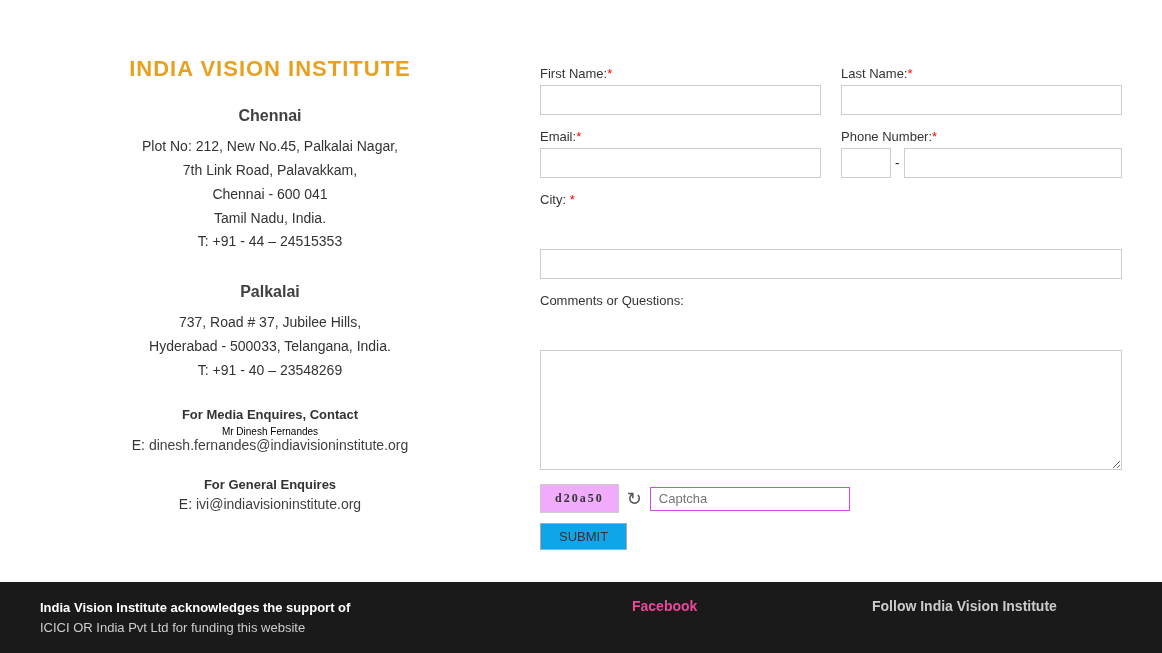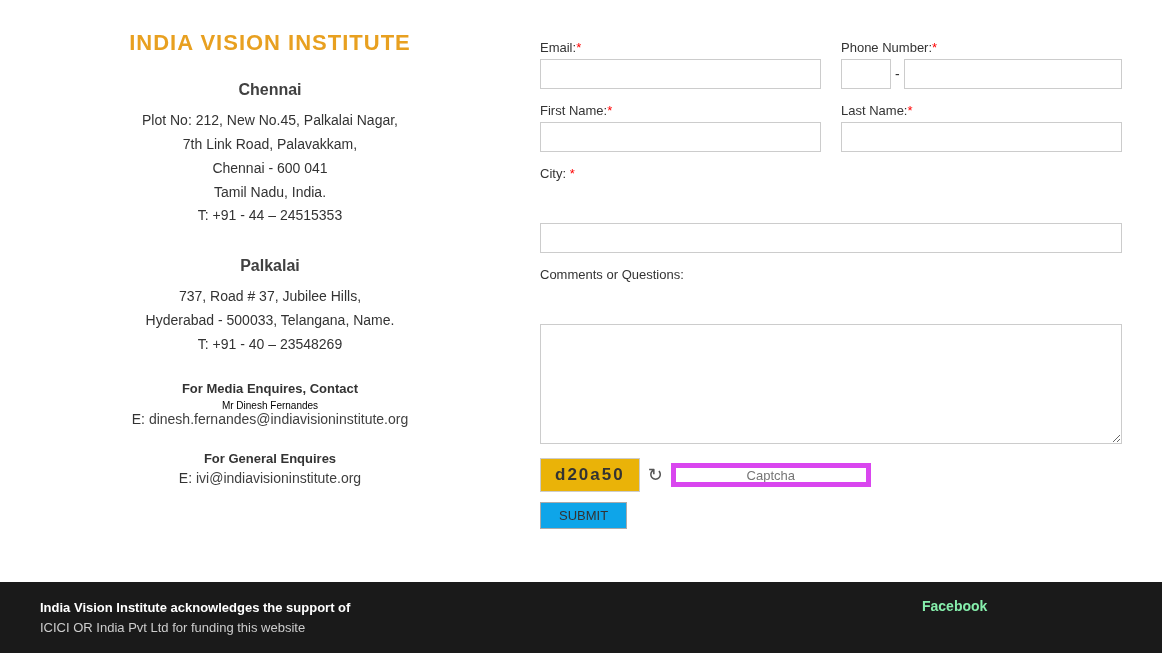--- a/index.html
+++ b/index.html
@@ -8,21 +8,22 @@
       font-size: 14px;
       color: #333;
       background: #fff;
       min-height: 653px;
       display: flex;
       flex-direction: column;
     }
     .main-content {
       display: flex;
       flex: 1;
-      padding: 30px 40px;
+      padding: 20px 40px;
+      margin-top: 36px;
     }
     .left-column {
       flex: 0 0 500px;
       padding-right: 40px;
       text-align: center;
     }
     .right-column {
       flex: 1;
       padding-top: 10px;
     }
@@ -128,42 +129,41 @@
       outline: none;
     }
     .captcha-row {
       display: flex;
       align-items: center;
       gap: 8px;
       margin-bottom: 10px;
       margin-top: 10px;
     }
     .captcha-image {
-      background-color: #eab308;
-      color: #333;
-      font-size: 17px;
+      background-color: #f0abfc;
+      color: #333;
+      font-size: 12px;
       font-weight: bold;
       padding: 6px 14px;
       letter-spacing: 2px;
-      font-family: Liberation Sans, sans-serif;
+      font-family: Liberation Serif, serif;
       border: 1px solid #ccc;
     }
     .captcha-refresh {
       font-size: 18px;
       cursor: pointer;
       color: #555;
     }
     .captcha-input {
-      border: 5px solid #d946ef;
+      border: 1px solid #d946ef;
       padding: 5px 8px;
       font-size: 13px;
       height: 24px;
       width: 200px;
       outline: none;
-      text-align: center;
     }
     .submit-row {
       margin-top: 6px;
     }
     .submit-button {
       background-color: #0ea5e9;
       border: 1px solid #aaa;
       padding: 5px 18px;
       font-size: 13px;
       cursor: pointer;
@@ -185,21 +185,21 @@
       color: #ccc;
       line-height: 1.5;
     }
     .footer-left strong {
       color: #fff;
     }
     .footer-middle {
       flex: 0 0 200px;
     }
     .footer-middle-title {
-      color: #86efac;
+      color: #ec4899;
       font-weight: bold;
       font-size: 14px;
     }
     .footer-right {
       flex: 0 0 250px;
     }
     .footer-right-title {
       color: #ccc;
       font-weight: bold;
       font-size: 14px;
@@ -218,21 +218,21 @@
       <div>Plot No: 212, New No.45, Palkalai Nagar,</div>
       <div>7th Link Road, Palavakkam,</div>
       <div>Chennai - 600 041</div>
       <div>Tamil Nadu, India.</div>
       <div>T: +91 - 44 – 24515353</div>
     </div>
 
     <div class="address-block">
       <div class="city-name">Palkalai</div>
       <div>737, Road # 37, Jubilee Hills,</div>
-      <div>Hyderabad - 500033, Telangana, Name.</div>
+      <div>Hyderabad - 500033, Telangana, India.</div>
       <div>T: +91 - 40 – 23548269</div>
     </div>
 
     <div class="media-section">
       <div class="section-heading">For Media Enquires, Contact</div>
       <div class="contact-name">Mr Dinesh Fernandes</div>
       <div>
         <span>E:</span>
         <a class="contact-email" href="#">dinesh.fernandes@indiavisioninstitute.org</a>
       </div>
@@ -245,52 +245,52 @@
         <a class="contact-email" href="#">ivi@indiavisioninstitute.org</a>
       </div>
     </div>
   </div>
 
   <div class="right-column">
 
     <div class="form-row">
       <div class="form-group">
         <label class="form-label">
+          <span>First Name:</span><span class="required">*</span>
+        </label>
+        <input class="form-input" type="text" style="">
+      </div>
+      <div class="form-group">
+        <label class="form-label">
+          <span>Last Name:</span><span class="required">*</span>
+        </label>
+        <input class="form-input" type="text" style="">
+      </div>
+    </div>
+
+    <div class="form-row">
+      <div class="form-group">
+        <label class="form-label">
           <span>Email:</span><span class="required">*</span>
         </label>
         <input class="form-input" type="email" style="">
       </div>
       <div class="form-group">
         <label class="form-label">
           <span>Phone Number:</span><span class="required">*</span>
         </label>
         <div class="phone-row">
           <input class="phone-prefix" type="text" style="">
           <span class="phone-separator">-</span>
           <input class="phone-main" type="text" style="">
         </div>
       </div>
     </div>
 
     <div class="form-row">
-      <div class="form-group">
-        <label class="form-label">
-          <span>First Name:</span><span class="required">*</span>
-        </label>
-        <input class="form-input" type="text" style="">
-      </div>
-      <div class="form-group">
-        <label class="form-label">
-          <span>Last Name:</span><span class="required">*</span>
-        </label>
-        <input class="form-input" type="text" style="">
-      </div>
-    </div>
-
-    <div class="form-row">
       <div class="form-group full-width">
         <label class="form-label">
           <span>City:</span> <span class="required">*</span>
         </label>
         <input class="form-input" type="text" style="width: 100%;">
       </div>
     </div>
 
     <div class="form-row">
       <div class="form-group full-width">
@@ -315,13 +315,16 @@
 
 <div class="footer">
   <div class="footer-left">
     <strong>India Vision Institute acknowledges the support of</strong>
     <br>
     <span>ICICI OR India Pvt Ltd for funding this website</span>
   </div>
   <div class="footer-middle">
     <div class="footer-middle-title">Facebook</div>
   </div>
+  <div class="footer-right">
+    <div class="footer-right-title">Follow India Vision Institute</div>
+  </div>
 </div>
 
 </body></html>

